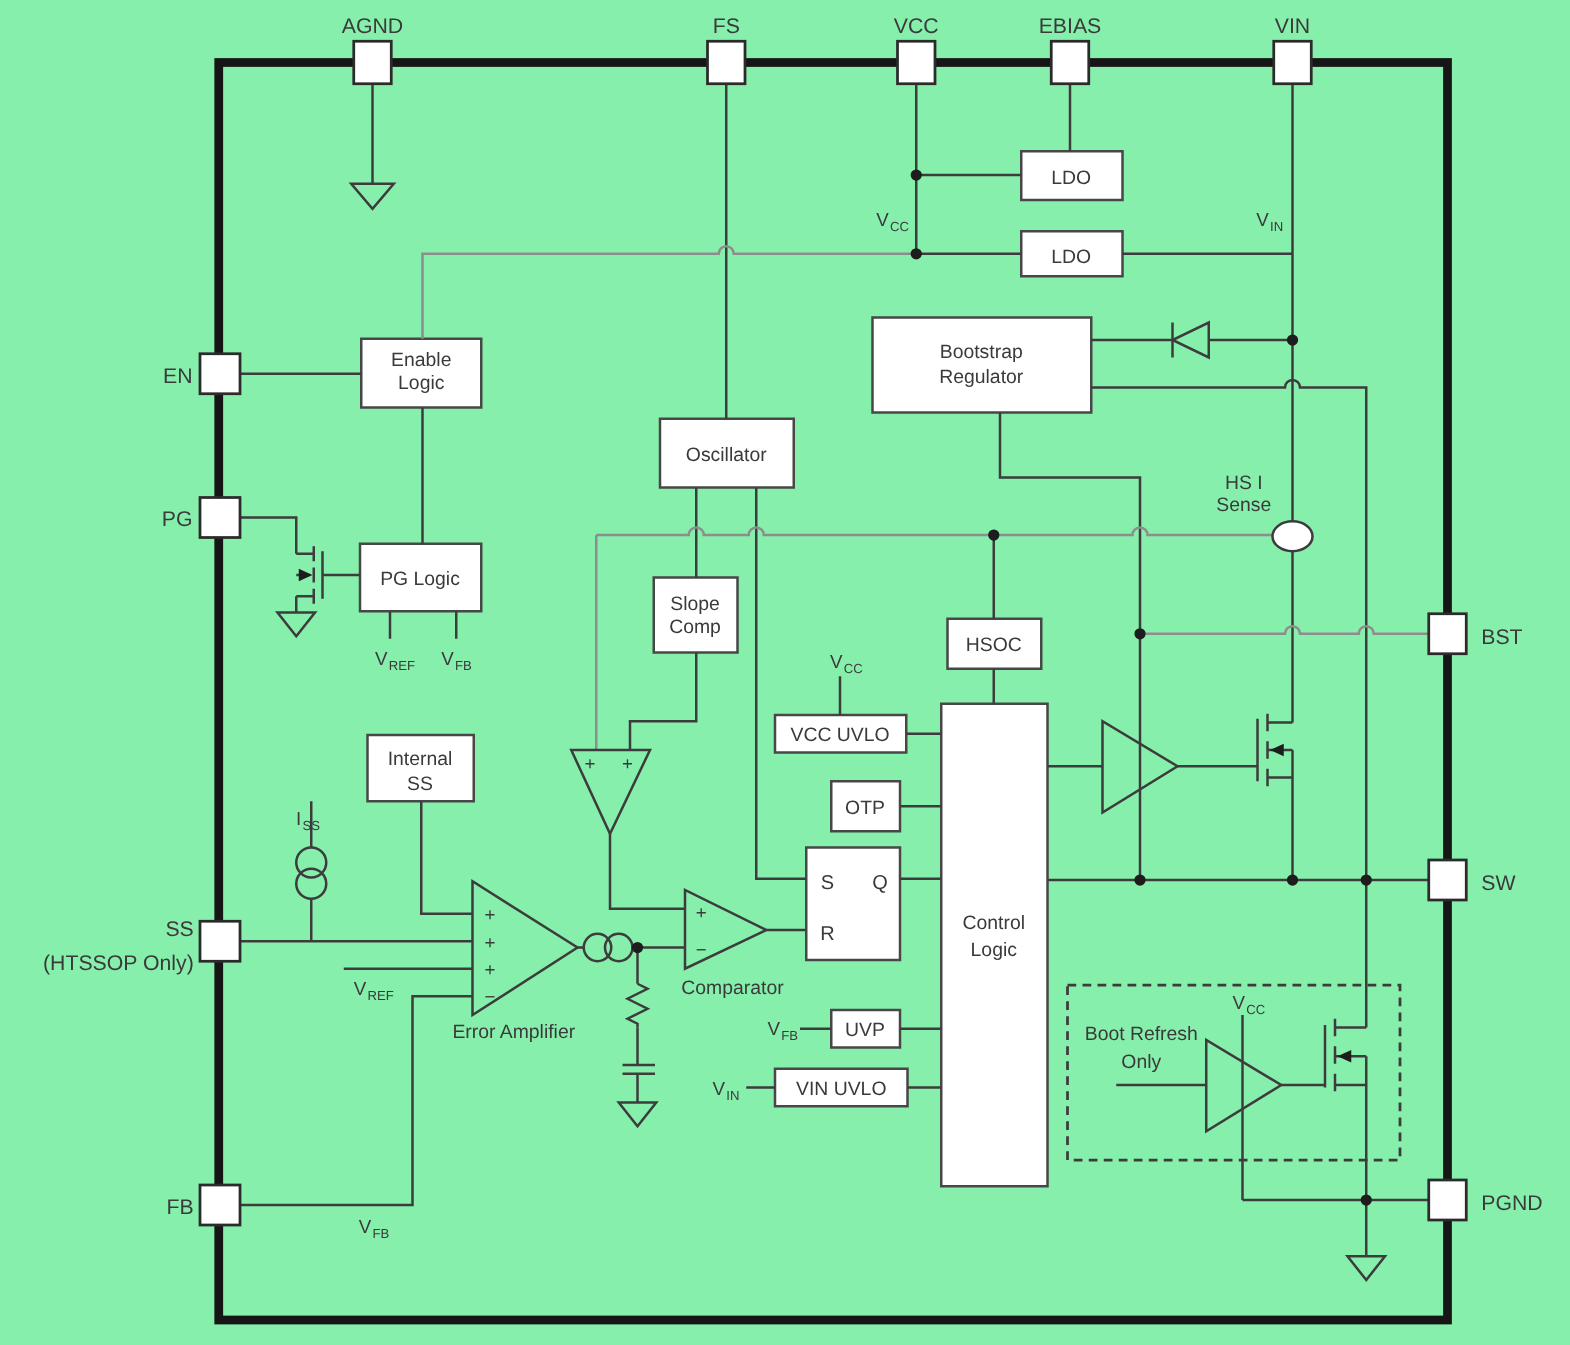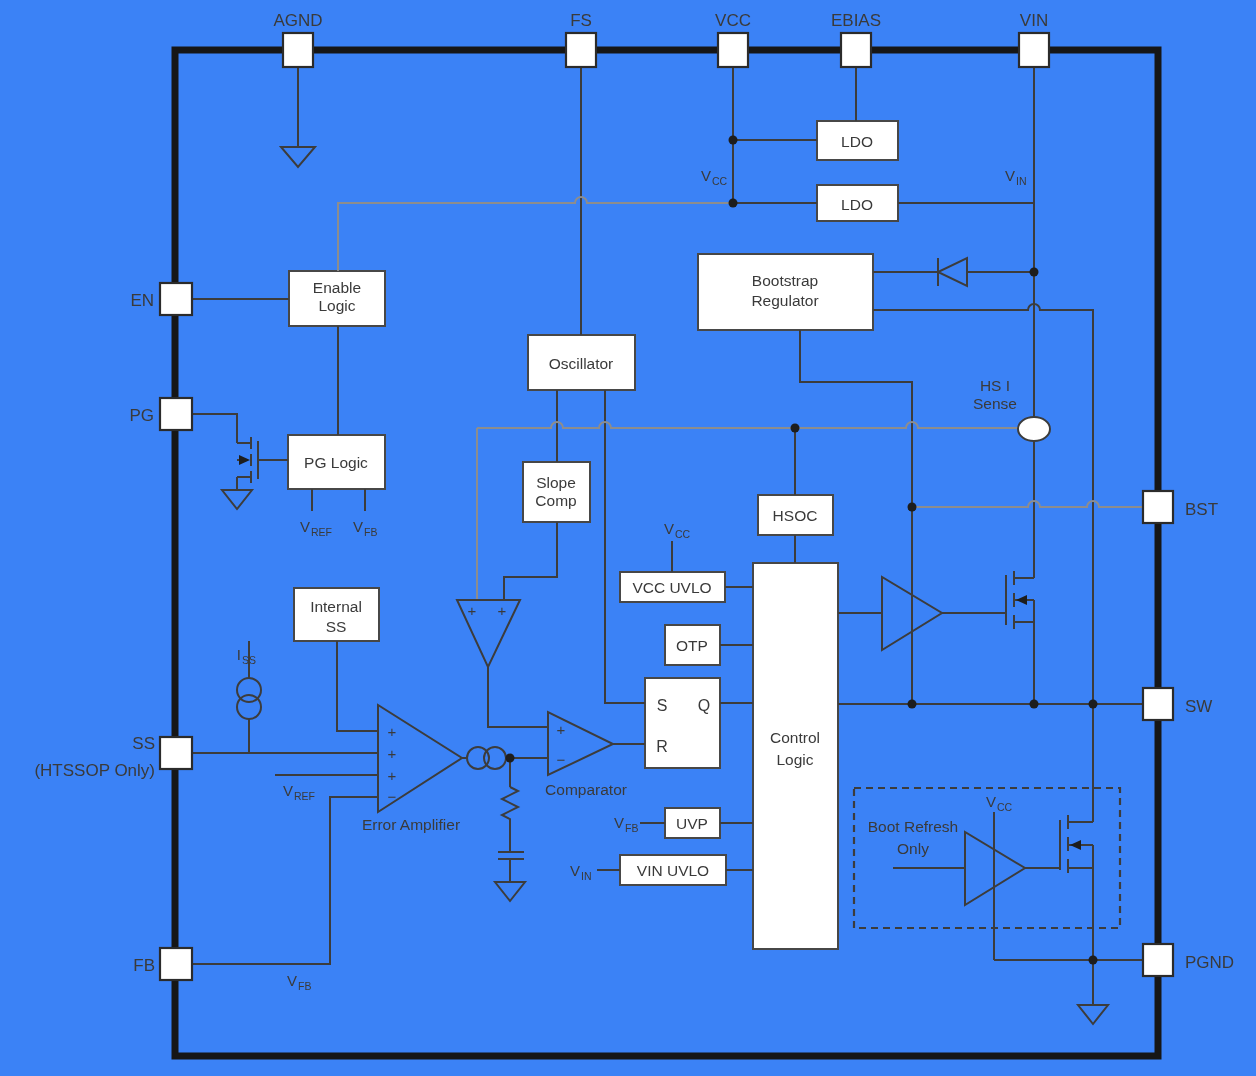--- a/index.html
+++ b/index.html
@@ -1,16 +1,16 @@
 <!DOCTYPE html>
 <html><head>
 <meta charset="utf-8">
 <style>
   html,body { margin:0; padding:0; background:#ffffff; }
-  .stage { position:relative; width:1256px; height:1076px; background:#3b82f6;
+  .stage { position:relative; width:1256px; height:1076px; background:#86efac;
            font-family:"Liberation Sans", sans-serif; }
   svg text { fill:#3a3a3a; font-family:"Liberation Sans", sans-serif; }
   .pin-label { font-size:17px; }
   .note      { font-size:17px; }
   .blk       { font-size:15.5px; }
   .sig       { font-size:15px; }
   .sub       { font-size:10.5px; }
   .sign      { font-size:15px; }
   .latch-t   { font-size:16px; }
   .w   { stroke:#3c3c3c; stroke-width:2;   fill:none; }

